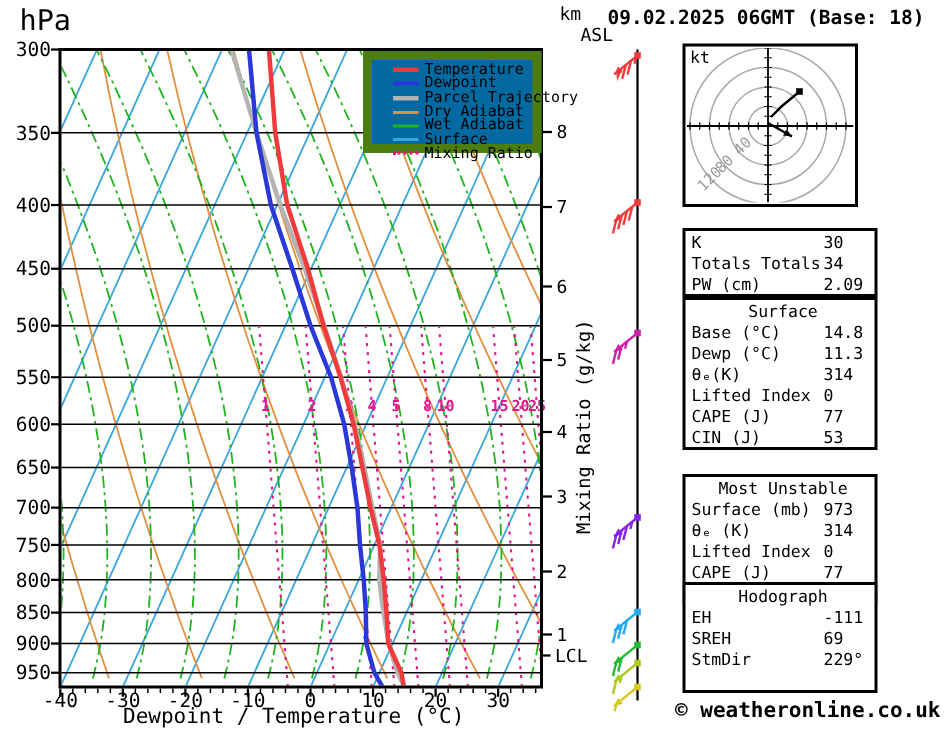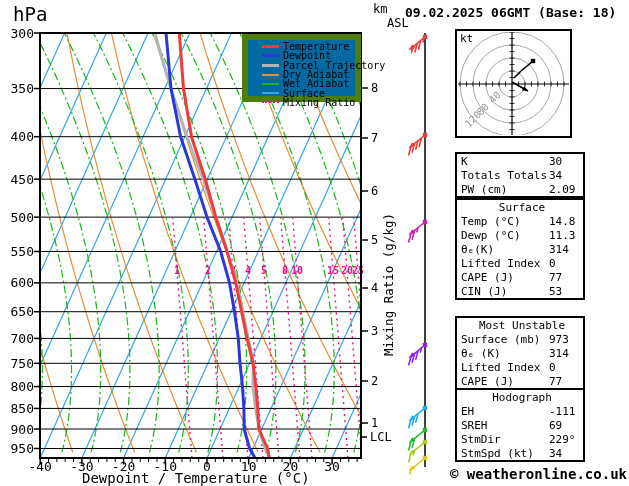--- a/index.html
+++ b/index.html
@@ -436,21 +436,21 @@
           <span class="panel-value">34</span>
         </div>
         <div class="panel-row">
           <span class="panel-label">PW (cm)</span>
           <span class="panel-value">2.09</span>
         </div>
       </div>
       <div class="panel" style="top: 198px; height: 102px;">
         <div class="panel-header">Surface</div>
         <div class="panel-row">
-          <span class="panel-label">Temp (°C)</span>
+          <span class="panel-label">Base (°C)</span>
           <span class="panel-value">14.8</span>
         </div>
         <div class="panel-row">
           <span class="panel-label">Dewp (°C)</span>
           <span class="panel-value">11.3</span>
         </div>
         <div class="panel-row">
           <span class="panel-label">θₑ(K)</span>
           <span class="panel-value">314</span>
         </div>
@@ -496,22 +496,18 @@
           <span class="panel-label">EH</span>
           <span class="panel-value">-111</span>
         </div>
         <div class="panel-row">
           <span class="panel-label">SREH</span>
           <span class="panel-value">69</span>
         </div>
         <div class="panel-row">
           <span class="panel-label">StmDir</span>
           <span class="panel-value">229°</span>
-        </div>
-        <div class="panel-row">
-          <span class="panel-label">StmSpd (kt)</span>
-          <span class="panel-value">34</span>
         </div>
       </div>
     </div>
 
   <div class="abs footer">© weatheronline.co.uk</div>
 </div>
 
 </body></html>

